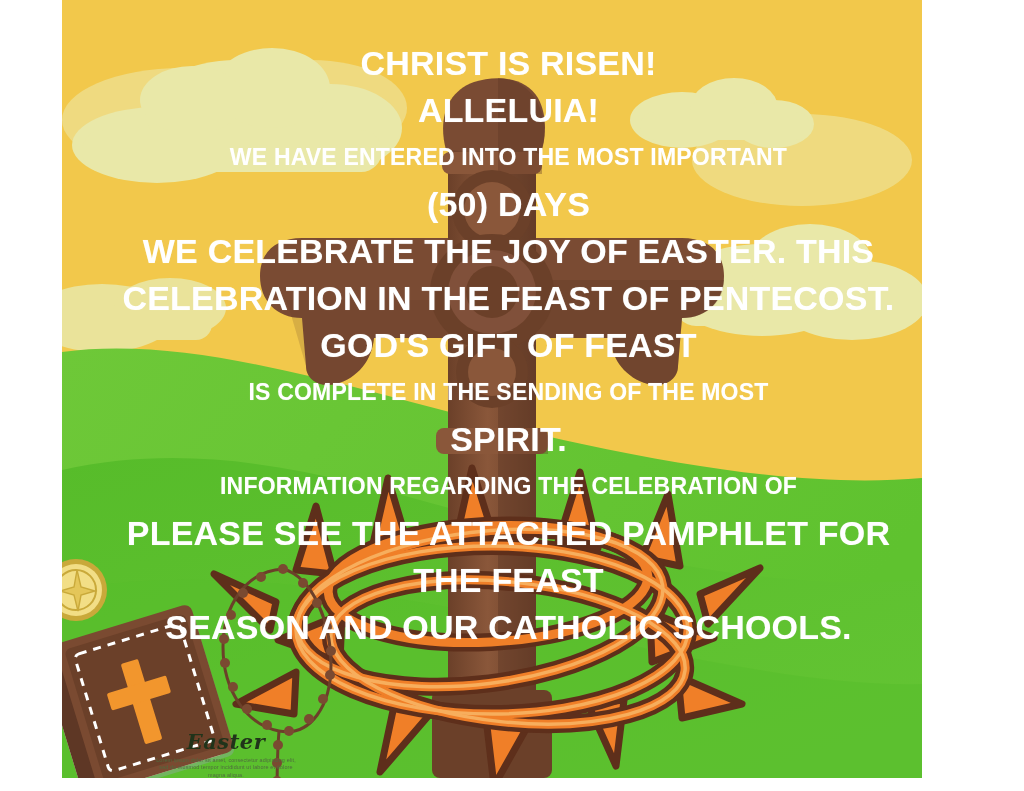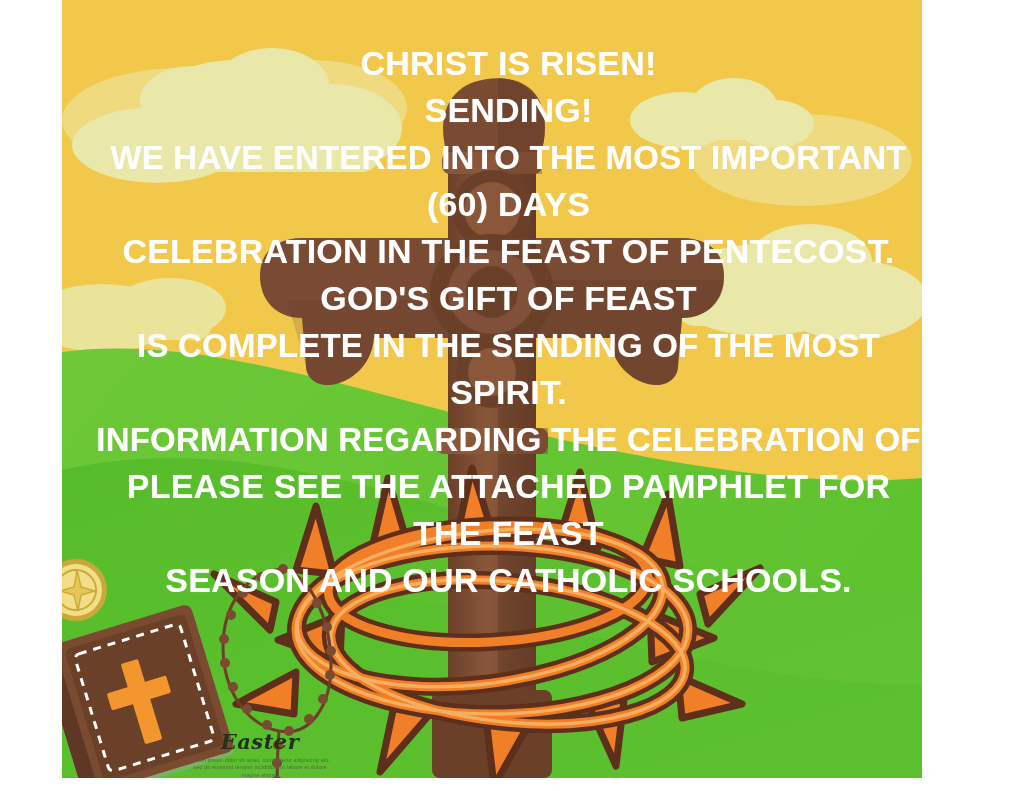--- a/index.html
+++ b/index.html
@@ -43,26 +43,26 @@
   .msg-line {
     color:#ffffff;
     font-family:"Liberation Sans", sans-serif;
     font-weight:bold;
     font-size:34px;
     line-height:47px;
     letter-spacing:0.2px;
     white-space:nowrap;
     text-shadow:0 0 1px rgba(255,255,255,0.35);
   }
-  .msg-line.wide { font-size:33px; }
+  .msg-line.wide { font-size:23px; }
 
   
   #caption {
     position:absolute;
-    left:186px;
+    left:152px;
     top:730px;
     width:148px;
     text-align:center;
     pointer-events:none;
   }
   #caption .easter-word {
     font-family:"DejaVu Serif", serif;
     font-style:italic;
     font-weight:bold;
     font-size:21px;
@@ -273,23 +273,24 @@
             <rect x="23" y="242" width="36" height="9" rx="2"></rect>
           </g>
         </g>
 
       </g>
     </svg>
   </div>
 
   <div id="message">
     <div class="msg-line">CHRIST IS RISEN!</div>
-    <div class="msg-line">SENDING!</div>
+    <div class="msg-line">ALLELUIA!</div>
     <div class="msg-line wide">WE HAVE ENTERED INTO THE MOST IMPORTANT</div>
-    <div class="msg-line">(60) DAYS</div>
+    <div class="msg-line">(50) DAYS</div>
+    <div class="msg-line">WE CELEBRATE THE JOY OF EASTER. THIS</div>
     <div class="msg-line">CELEBRATION IN THE FEAST OF PENTECOST.</div>
     <div class="msg-line">GOD'S GIFT OF FEAST</div>
     <div class="msg-line wide">IS COMPLETE IN THE SENDING OF THE MOST</div>
     <div class="msg-line">SPIRIT.</div>
     <div class="msg-line wide">INFORMATION REGARDING THE CELEBRATION OF</div>
     <div class="msg-line">PLEASE SEE THE ATTACHED PAMPHLET FOR</div>
     <div class="msg-line">THE FEAST</div>
     <div class="msg-line">SEASON AND OUR CATHOLIC SCHOOLS.</div>
   </div>
 

